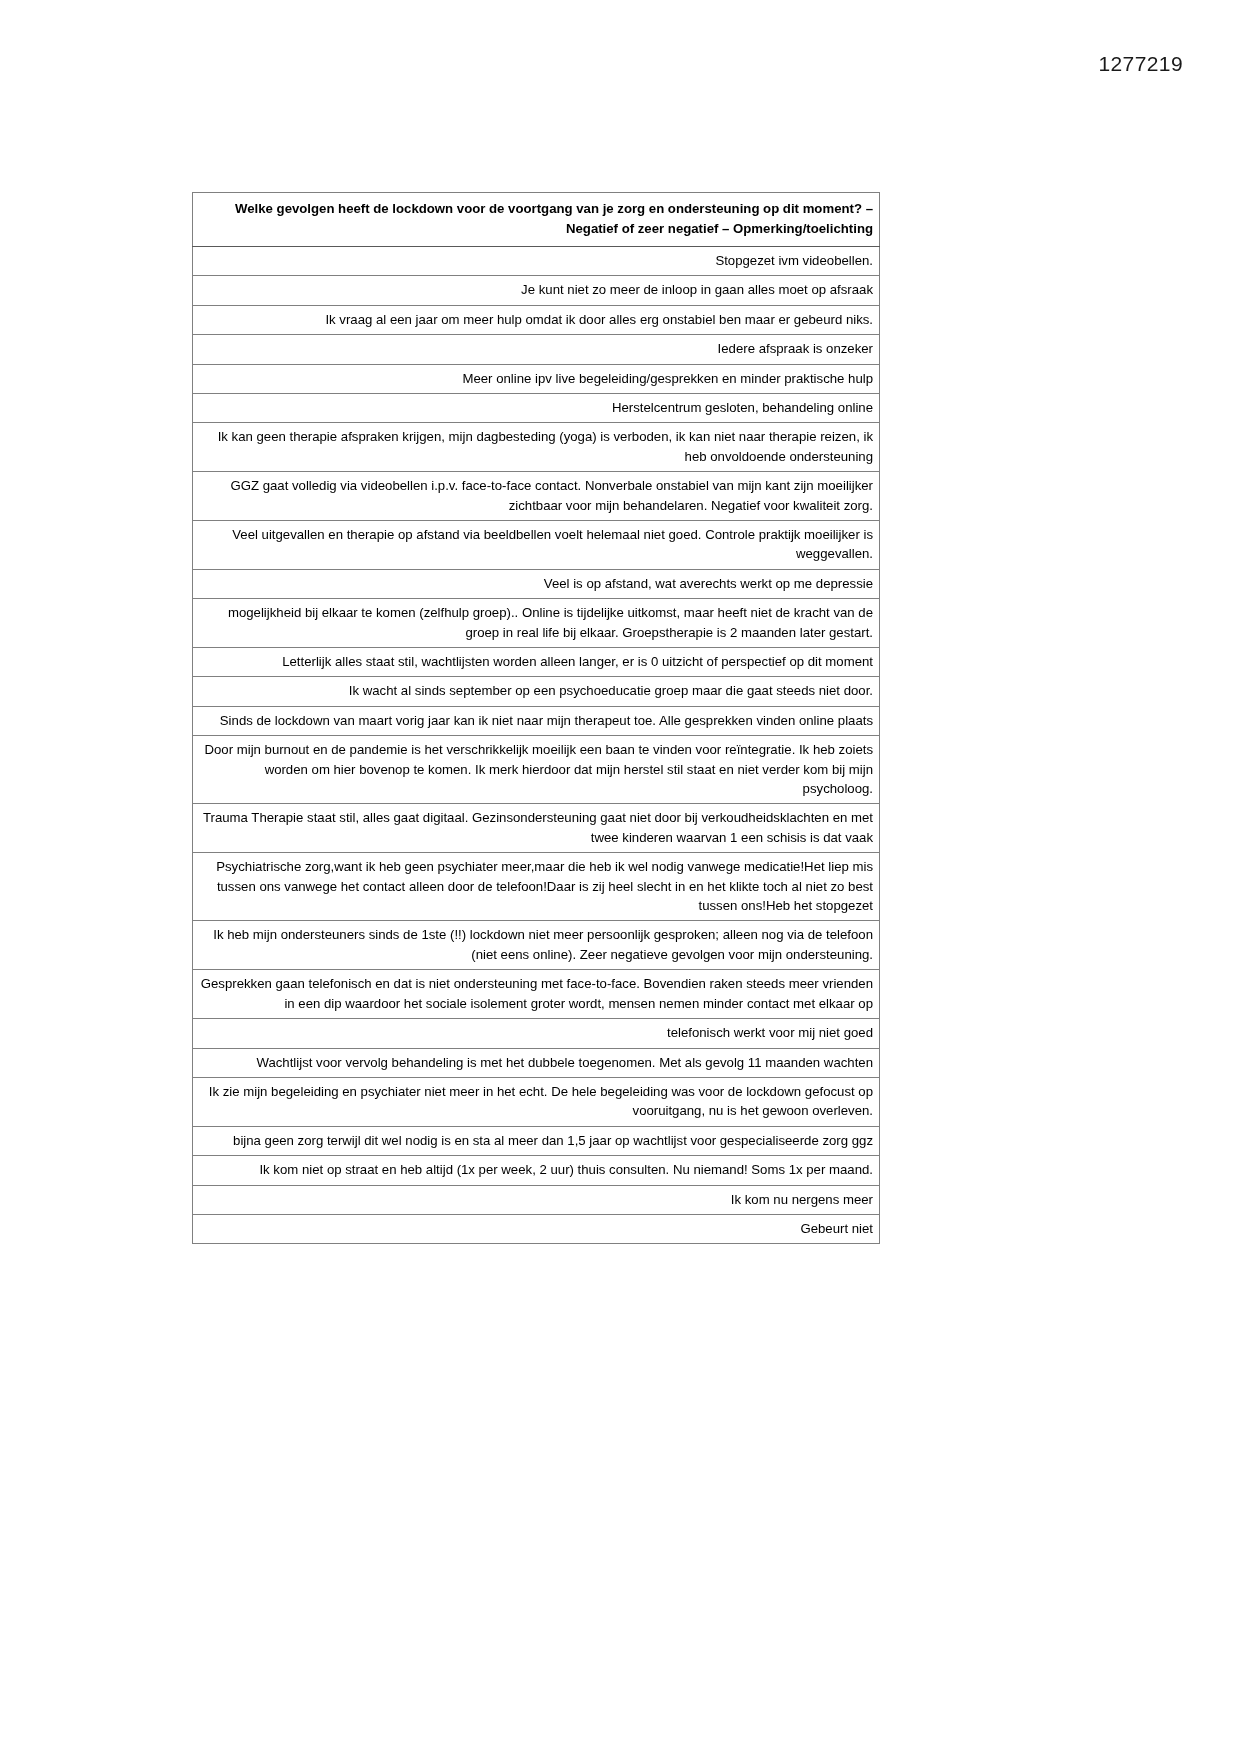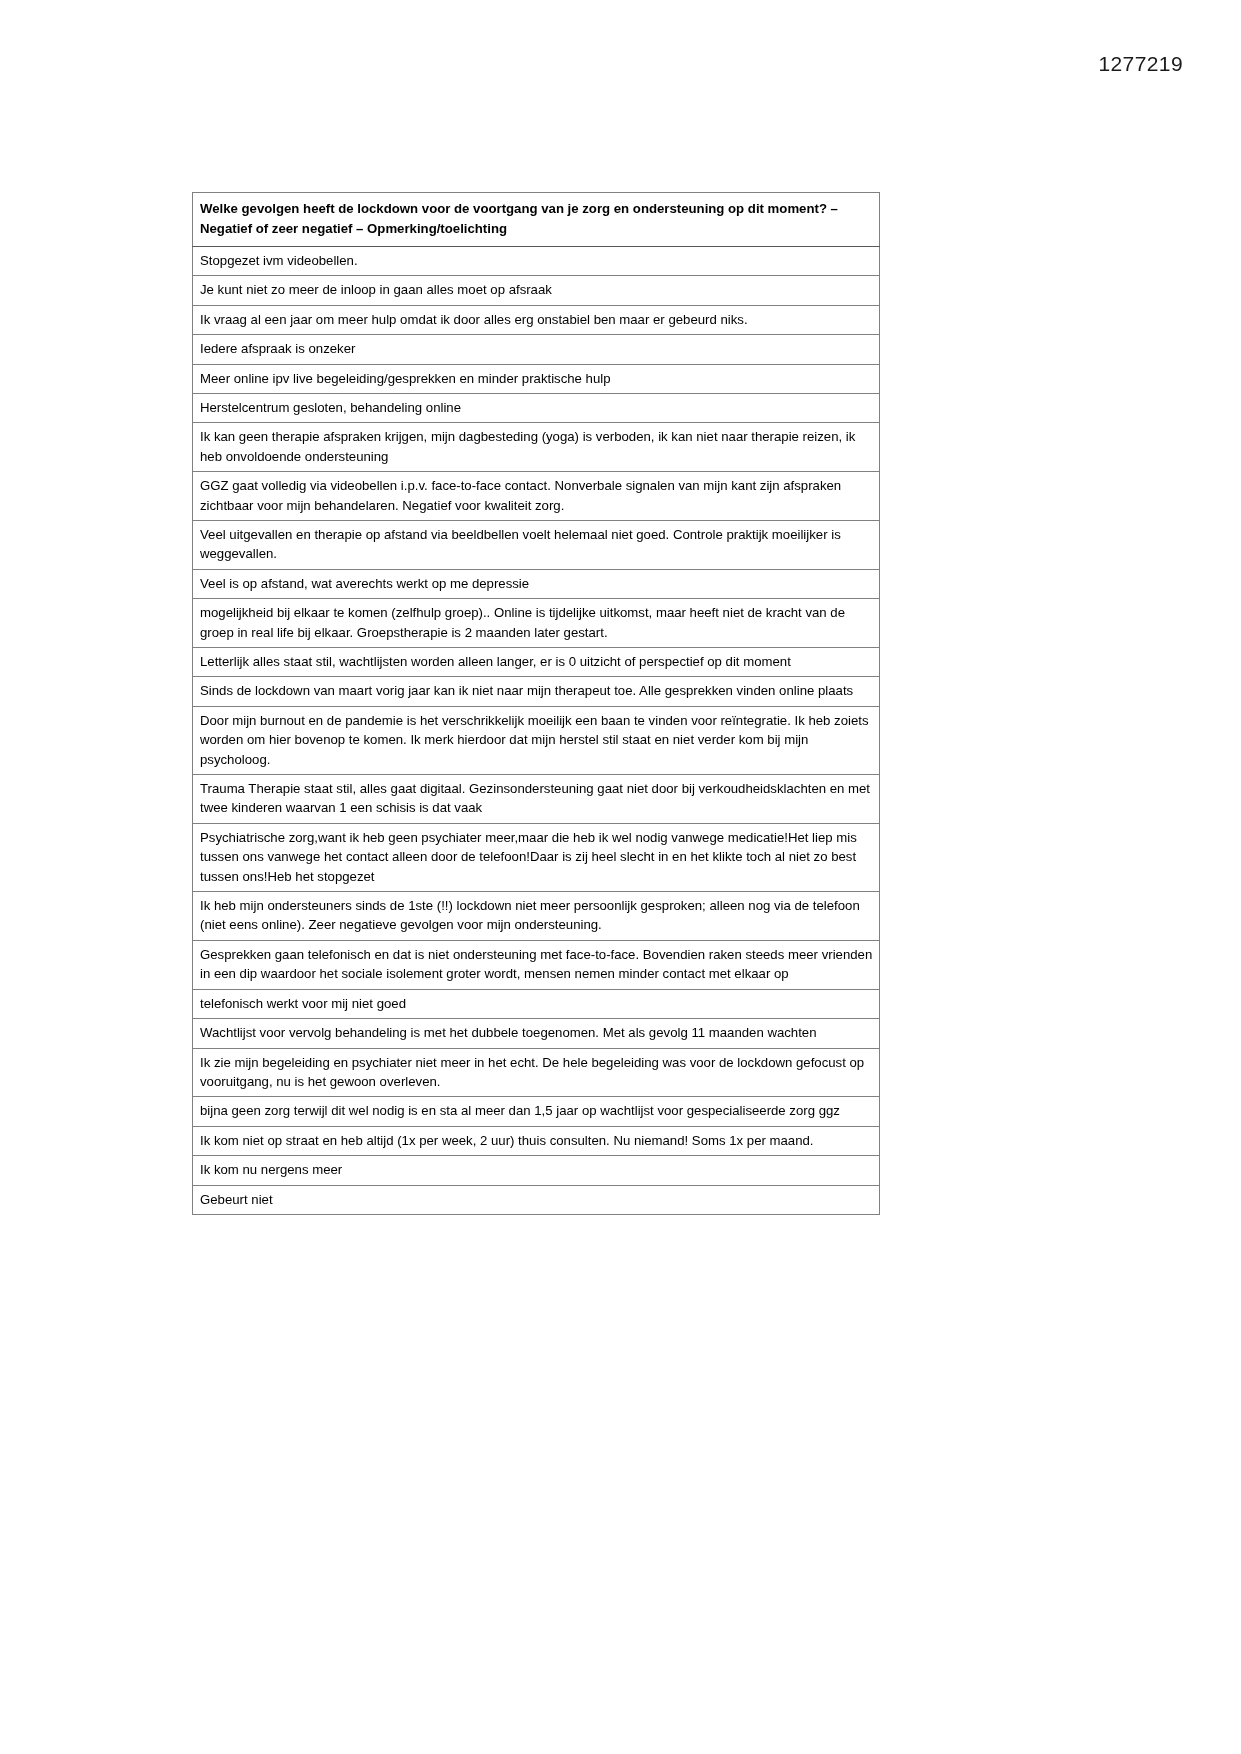--- a/index.html
+++ b/index.html
@@ -39,21 +39,21 @@
     width: 100%;
     border-collapse: collapse;
     table-layout: fixed;
   }
   table.responses td {
     border: 1px solid #808080;
     padding: 4px 6px 5px 7px;
     font-size: 13.2px;
     line-height: 1.47;
     vertical-align: top;
-    text-align: left;
+    text-align: right;
     word-wrap: break-word;
     color: #000000;
   }
   table.responses td.header-cell {
     font-weight: bold;
     padding-top: 6px;
     padding-bottom: 6px;
     border-bottom: 1px solid #595959;
     font-size: 13.2px;
     line-height: 1.55;
@@ -87,33 +87,36 @@
         <tr>
             <td>Meer online ipv live begeleiding/gesprekken en minder praktische hulp</td>
           </tr>
         <tr>
             <td>Herstelcentrum gesloten, behandeling online</td>
           </tr>
         <tr>
             <td>Ik kan geen therapie afspraken krijgen, mijn dagbesteding (yoga) is verboden, ik kan niet naar therapie reizen, ik heb onvoldoende ondersteuning</td>
           </tr>
         <tr>
-            <td>GGZ gaat volledig via videobellen i.p.v. face-to-face contact. Nonverbale signalen van mijn kant zijn afspraken zichtbaar voor mijn behandelaren. Negatief voor kwaliteit zorg.</td>
+            <td>GGZ gaat volledig via videobellen i.p.v. face-to-face contact. Nonverbale onstabiel van mijn kant zijn moeilijker zichtbaar voor mijn behandelaren. Negatief voor kwaliteit zorg.</td>
           </tr>
         <tr>
             <td>Veel uitgevallen en therapie op afstand via beeldbellen voelt helemaal niet goed. Controle praktijk moeilijker is weggevallen.</td>
           </tr>
         <tr>
             <td>Veel is op afstand, wat averechts werkt op me depressie</td>
           </tr>
         <tr>
             <td>mogelijkheid bij elkaar te komen (zelfhulp groep).. Online is tijdelijke uitkomst, maar heeft niet de kracht van de groep in real life bij elkaar. Groepstherapie is 2 maanden later gestart.</td>
           </tr>
         <tr>
             <td>Letterlijk alles staat stil, wachtlijsten worden alleen langer, er is 0 uitzicht of perspectief op dit moment</td>
+          </tr>
+        <tr>
+            <td>Ik wacht al sinds september op een psychoeducatie groep maar die gaat steeds niet door.</td>
           </tr>
         <tr>
             <td>Sinds de lockdown van maart vorig jaar kan ik niet naar mijn therapeut toe. Alle gesprekken vinden online plaats</td>
           </tr>
         <tr>
             <td>Door mijn burnout en de pandemie is het verschrikkelijk moeilijk een baan te vinden voor reïntegratie. Ik heb zoiets worden om hier bovenop te komen. Ik merk hierdoor dat mijn herstel stil staat en niet verder kom bij mijn psycholoog.</td>
           </tr>
         <tr>
             <td>Trauma Therapie staat stil, alles gaat digitaal. Gezinsondersteuning gaat niet door bij verkoudheidsklachten en met twee kinderen waarvan 1 een schisis is dat vaak</td>
           </tr>

